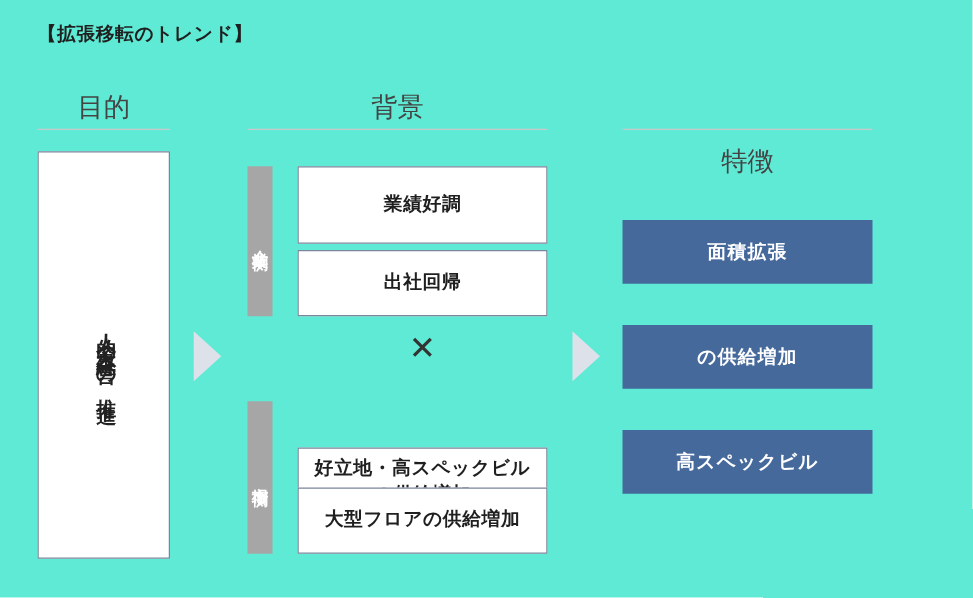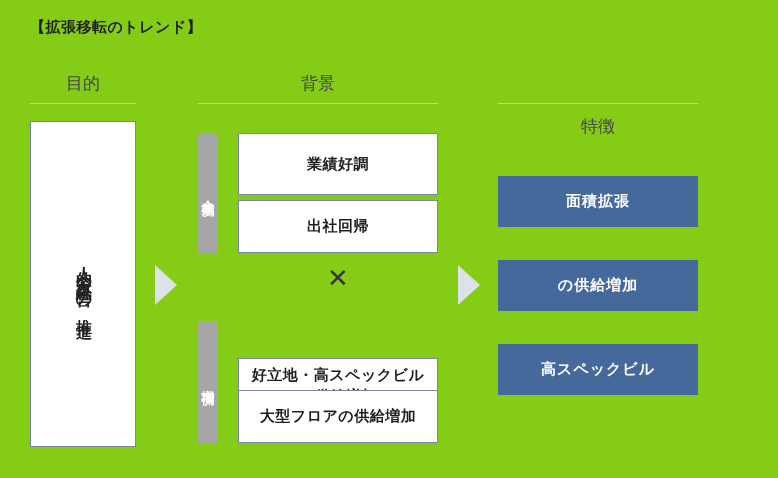--- a/index.html
+++ b/index.html
@@ -8,42 +8,42 @@
     background: #ffffff;
   }
   body {
     font-family: "Liberation Sans", "DejaVu Sans", sans-serif;
     color: #333333;
   }
   #canvas {
     position: relative;
     width: 778px;
     height: 478px;
-    background: #84cc16;
+    background: #5eead4;
     overflow: hidden;
     text-decoration: underline;
   }
 
   
   .title {
     position: absolute;
     left: 30px;
     top: 18px;
     font-size: 15px;
     font-weight: bold;
     color: #1f1f1f;
     letter-spacing: 0.5px;
     white-space: nowrap;
   }
 
   
   .col-head {
     position: absolute;
     text-align: center;
-    font-size: 17px;
+    font-size: 21px;
     color: #444444;
     white-space: nowrap;
   }
   .col-rule {
     position: absolute;
     height: 1px;
     background: #c9c9c9;
   }
 
   

